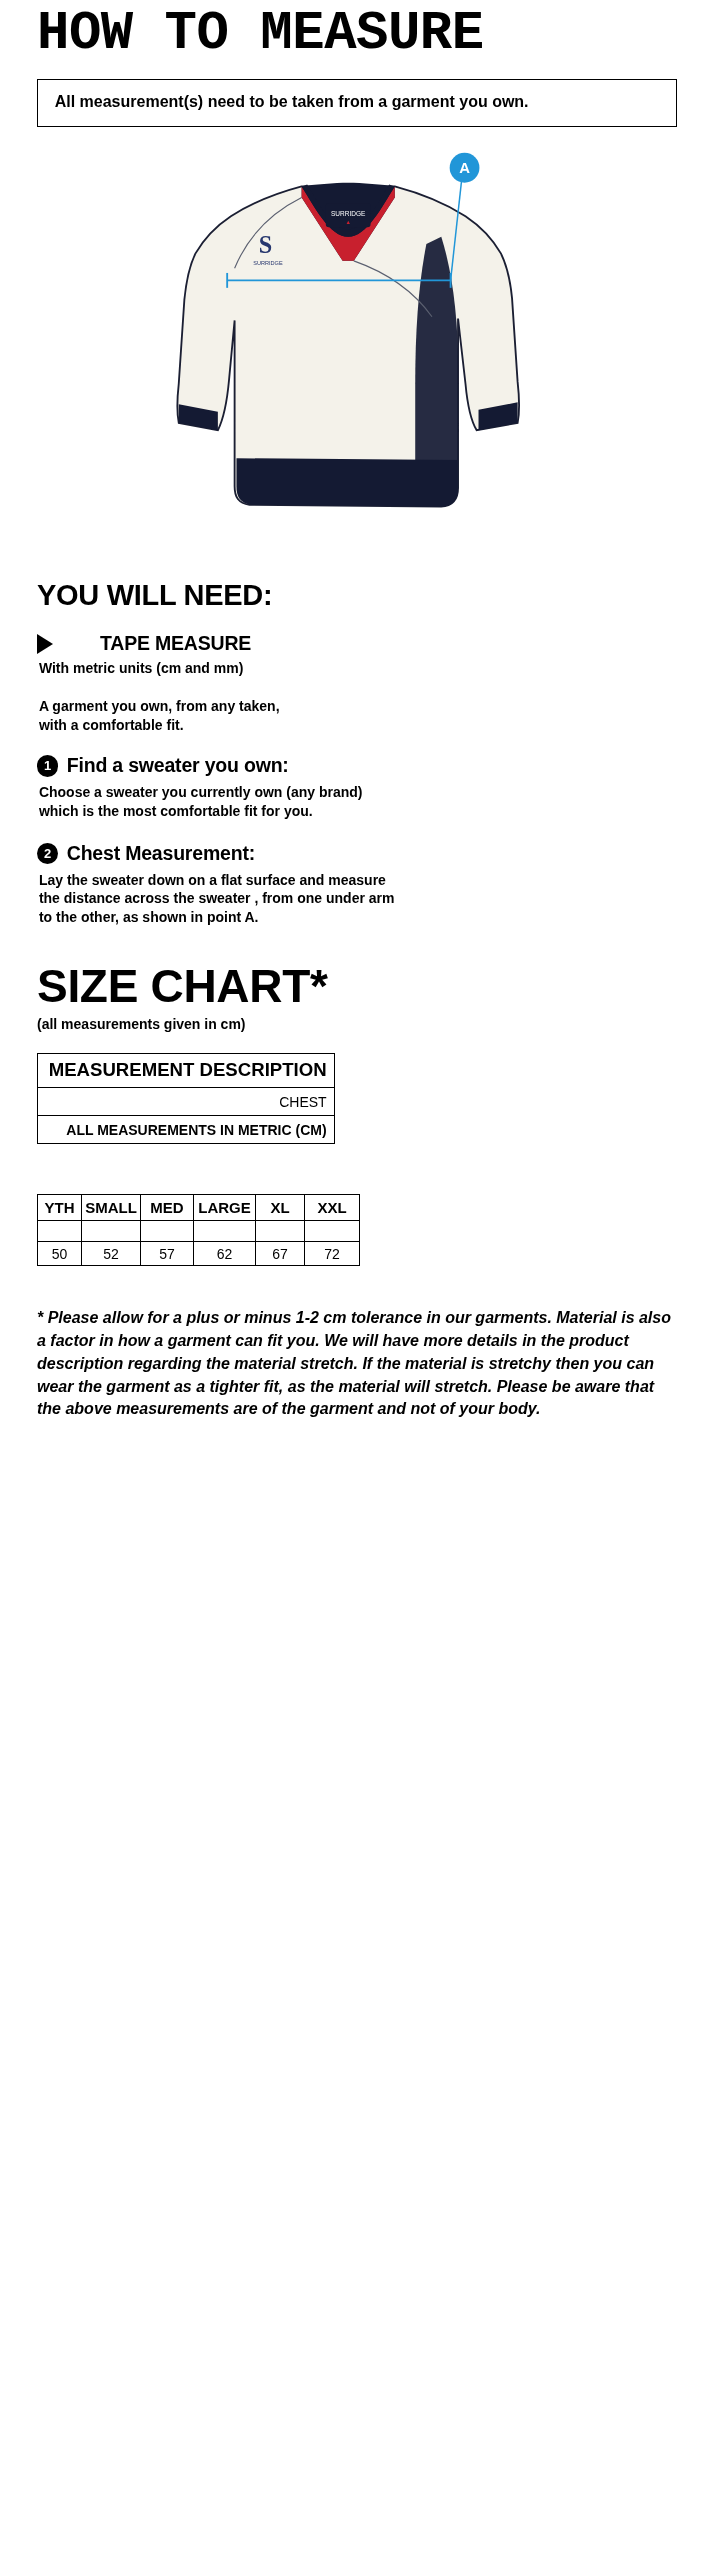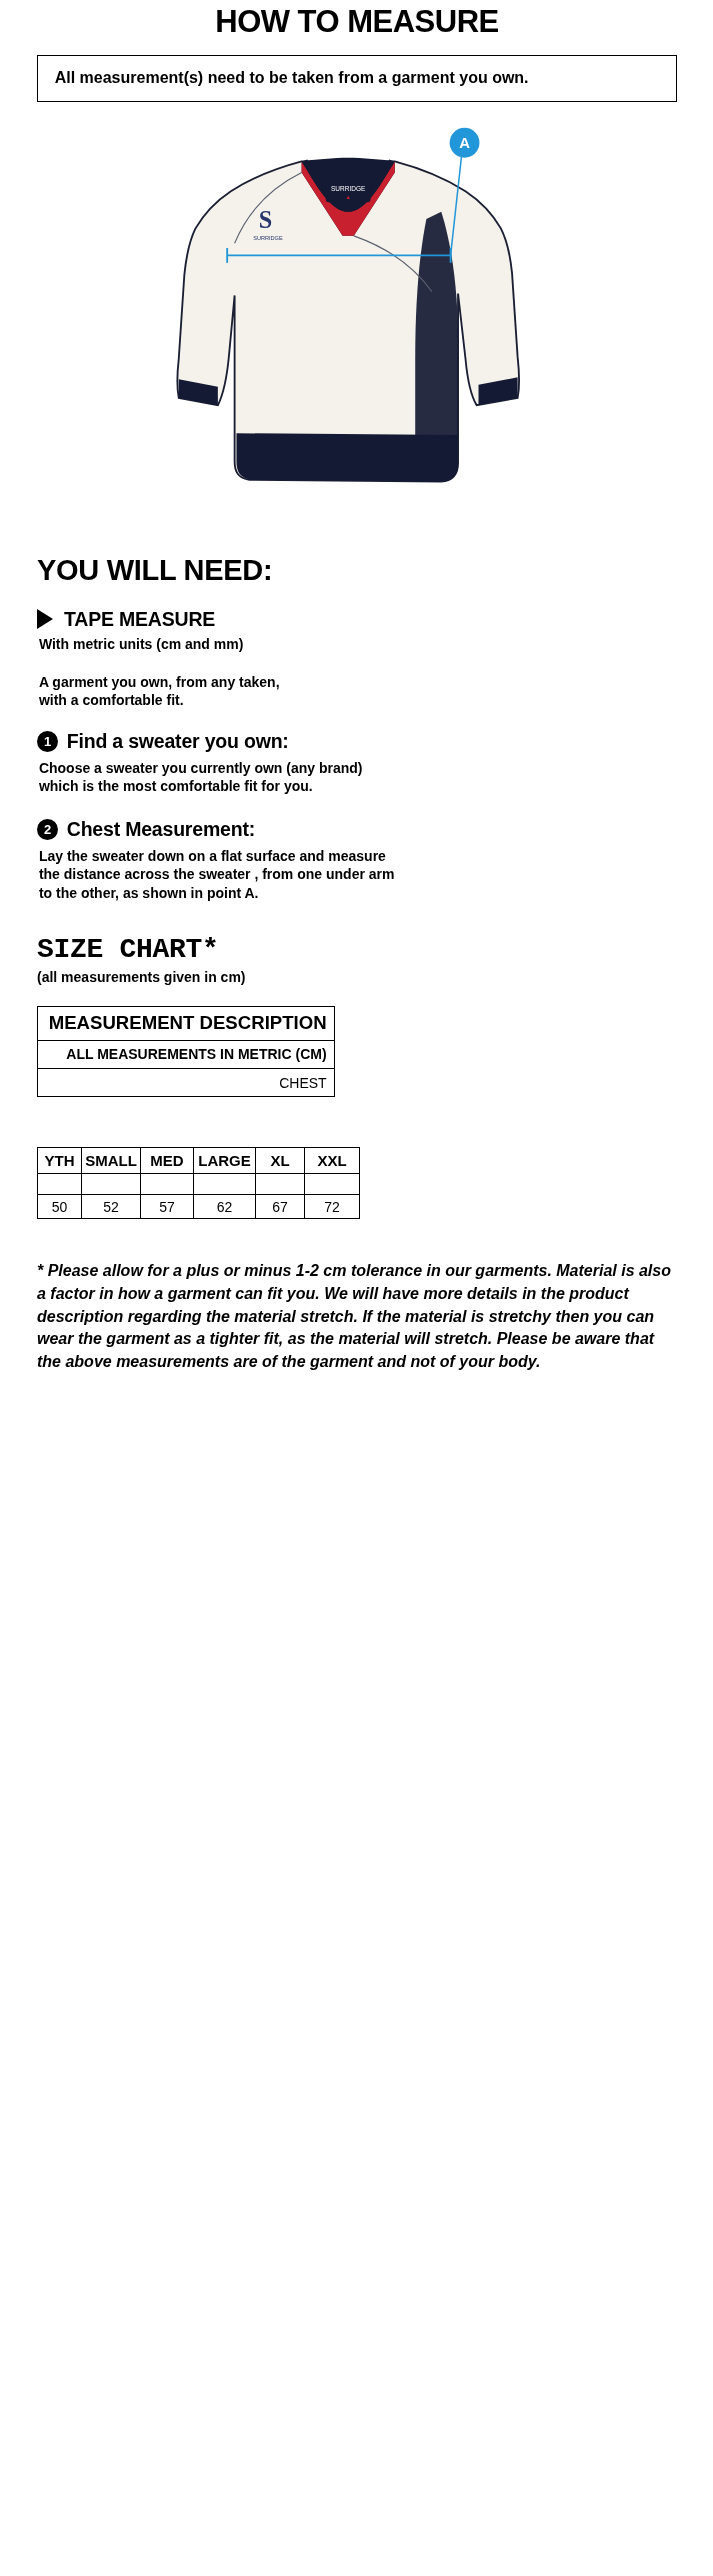--- a/index.html
+++ b/index.html
@@ -17,26 +17,26 @@
     position: relative;
     width: 714px;
     min-height: 2576px;
     background: #ffffff;
     box-sizing: border-box;
     padding: 0 37px;
   }
 
   
   .title {
-    font-size: 31px;
+    font-size: 54px;
     font-weight: bold;
     letter-spacing: -0.5px;
-    text-align: center;
     margin: 5.6px 0 16.7px 0;
     line-height: 1.05;
+    font-family: Liberation Mono, monospace;
   }
 
   
   .notice {
     border: 1.9px solid #000;
     padding: 11px 13px 13px 16.7px;
     margin: 0 0 24px 0;
     box-sizing: border-box;
   }
   .notice-text {
@@ -57,35 +57,35 @@
   }
 
   
   .h2 {
     font-size: 29px;
     font-weight: bold;
     letter-spacing: -0.3px;
     margin: 22px 0 20.5px 0;
   }
   .h2.size-chart {
-    font-size: 28px;
+    font-size: 46px;
     margin: 32px 0 3.7px 0;
-    font-family: Liberation Mono, monospace;
   }
   .subnote {
     font-size: 14px;
     font-weight: bold;
     margin: 3.7px 0 20.5px 0;
   }
 
   
   .need-row {
     display: flex;
     align-items: center;
     margin: 0 0 3.7px 0;
+    gap: 36px;
   }
   .tri {
     width: 0;
     height: 0;
     border-top: 10.2px solid transparent;
     border-bottom: 10.2px solid transparent;
     border-left: 16px solid #000;
     margin-right: 11px;
     flex: none;
   }
@@ -281,24 +281,24 @@
 
   <h2 class="h2 size-chart">SIZE CHART*</h2>
   <div class="subnote">(all measurements given in cm)</div>
 
   <table class="desc-table">
     <tbody>
         <tr>
       <td class="desc-head">MEASUREMENT DESCRIPTION</td>
     </tr>
     <tr>
+      <td class="desc-item">CHEST</td>
+    </tr>
+    <tr>
       <td class="desc-sub">ALL MEASUREMENTS IN METRIC (CM)</td>
-    </tr>
-    <tr>
-      <td class="desc-item">CHEST</td>
     </tr>
   </tbody>
     </table>
 
   <table class="size-table">
     <tbody>
         <tr>
       <th class="col-yth">YTH</th>
       <th class="col-small">SMALL</th>
       <th class="col-med">MED</th>

